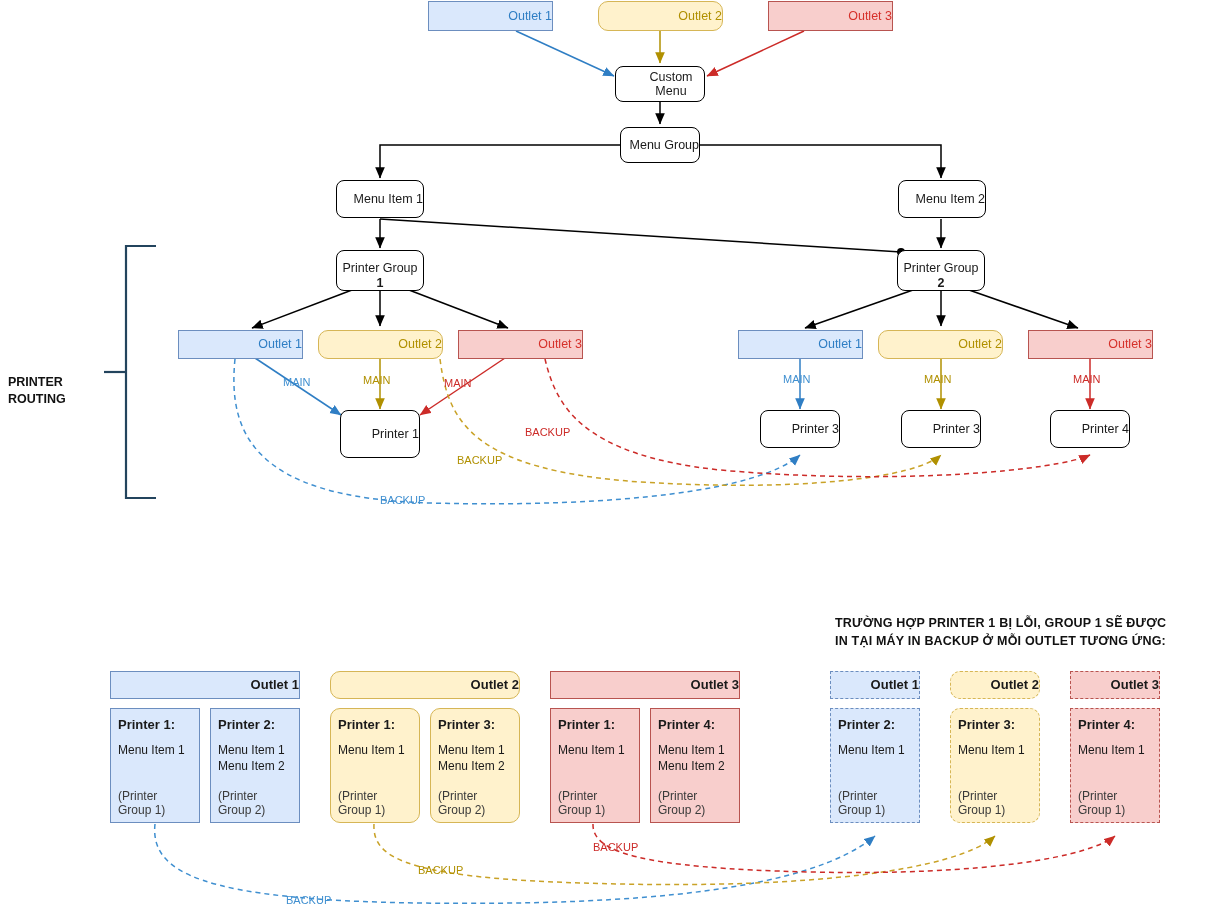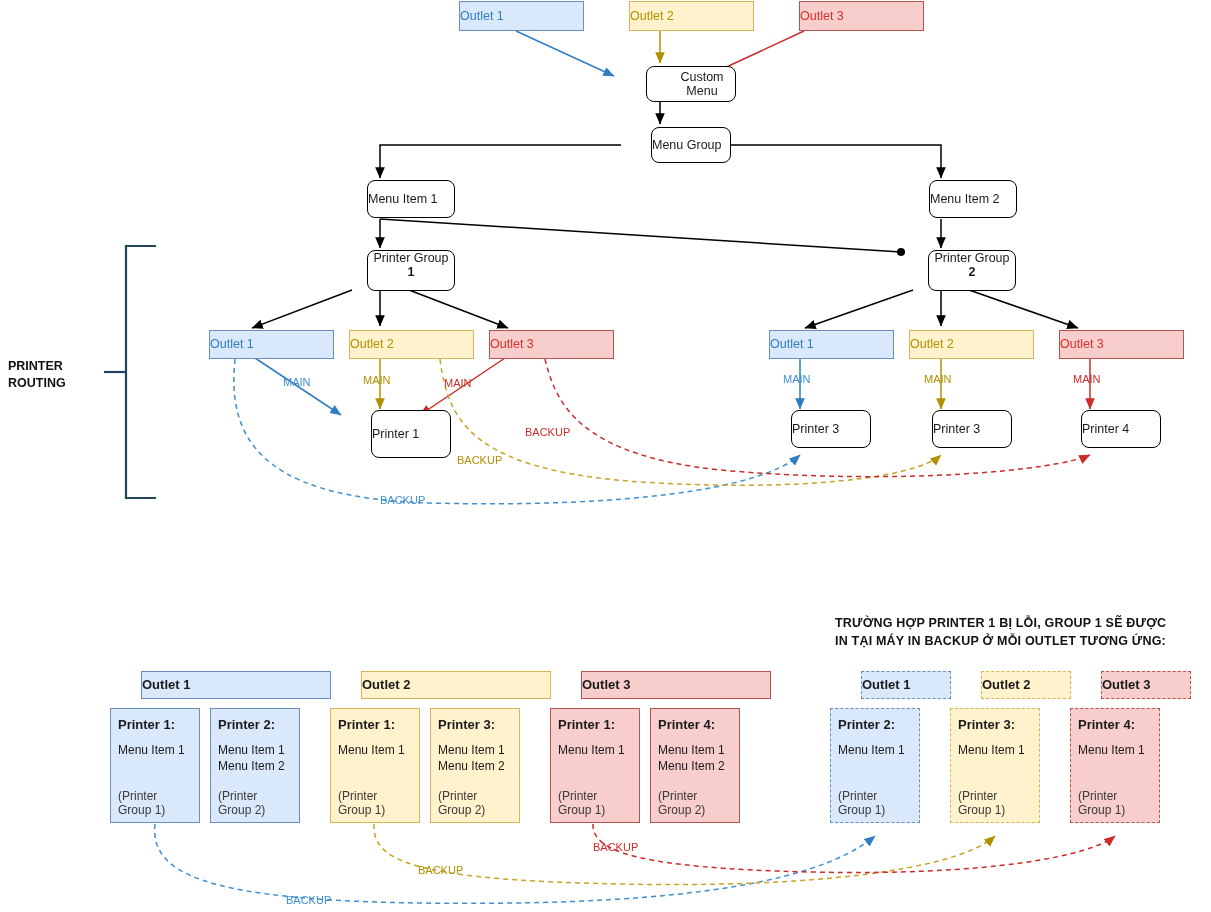--- a/index.html
+++ b/index.html
@@ -2,30 +2,30 @@
 <html><head>
 <meta charset="utf-8">
 <style>
   html,body{margin:0;padding:0;background:#ffffff;}
   body{width:1211px;height:912px;position:relative;overflow:hidden;
        font-family:"Liberation Sans","DejaVu Sans",sans-serif;}
   #canvas{position:absolute;left:0;top:0;width:1211px;height:912px;}
   svg.layer{position:absolute;left:0;top:0;width:1211px;height:912px;pointer-events:none;}
 
   .node{position:absolute;box-sizing:border-box;display:flex;align-items:center;
-        justify-content:flex-start;text-align:center;line-height:1.15;margin-left:31px;}
+        justify-content:flex-end;text-align:center;line-height:1.15;}
 
   
   .rnode{background:#ffffff;border:1.6px solid #000000;border-radius:8px;
          font-size:12.5px;color:#1a1a1a;}
 
   
   .outlet{border-width:1.4px;border-style:solid;font-size:12.5px;}
   .o1{background:#dae8fc;border-color:#6c8ebf;color:#2f7ec4;}
-  .o2{background:#fff2cc;border-color:#d6b656;color:#b09000;}
+  .o2{background:#fff2cc;border-color:#d6b656;color:#b09000;border-radius:10px;}
   .o3{background:#f8cecc;border-color:#b85450;color:#d6312b;}
 
   
   .ohead{font-weight:bold;color:#1a1a1a;font-size:13px;}
   .ohead.o1{color:#1a1a1a;}
   .ohead.o2{color:#1a1a1a;}
   .ohead.o3{color:#1a1a1a;}
 
   
   .card{position:absolute;box-sizing:border-box;padding:8px 7px 5px 7px;
@@ -39,21 +39,21 @@
 
   .edgelabel{position:absolute;font-size:11px;white-space:nowrap;}
   .lbl-b{color:#3f8fd0;}
   .lbl-y{color:#b09000;}
   .lbl-r{color:#cc2b28;}
 
   .section-cap{position:absolute;font-size:12.5px;font-weight:bold;color:#111;
                letter-spacing:.2px;line-height:1.45;white-space:pre-line;}
 
   .bracket-label{position:absolute;font-size:12.5px;font-weight:bold;color:#111;
-                 line-height:1.35;white-space:pre-line;}
+                 line-height:1.35;white-space:pre-line;margin-top:16px;}
 </style>
 </head>
 <body>
 
 <div id="canvas">
 
   <svg class="layer" viewBox="0 0 1211 912">
     <defs>
       <marker id="ar-k" markerWidth="9" markerHeight="9" refX="7.2" refY="3.2" orient="auto">
         <path d="M0,0 L7.5,3.2 L0,6.4 z" fill="#000"></path>

